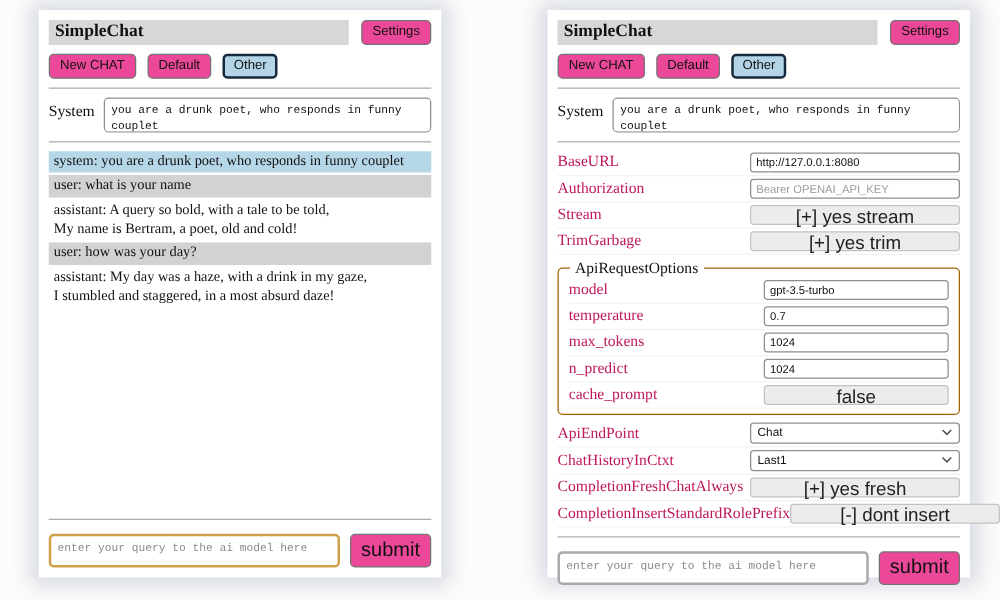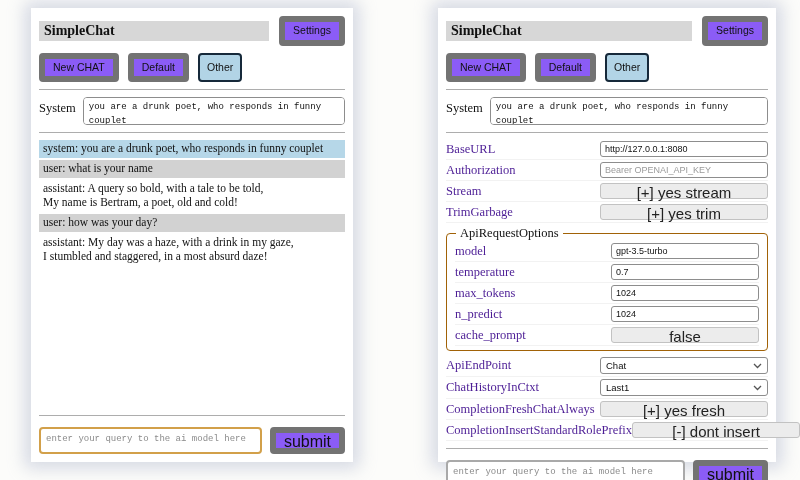--- a/index.html
+++ b/index.html
@@ -26,22 +26,22 @@
   .title-bar {
     flex:1; background:#d7d7d7;
     font-family:"Liberation Serif", serif;
     font-weight:bold; font-size:14px;
     height:20px; line-height:20px; padding-left:5px;
     color:#111;
   }
   .btn {
     font-family:"Liberation Sans", sans-serif;
     font-size:10.5px; color:#111;
-    background:#8b5cf6;
-    border:6px solid #737373; border-radius:4px;
+    background:#ec4899;
+    border:1px solid #737373; border-radius:4px;
     padding:3px 8px; line-height:1.1;
     cursor:pointer; white-space:nowrap;
   }
   .chat-tabs { display:flex; gap:9px; margin-top:7px; }
   .btn.selected {
     background:#b2d4e6;
     border:2px solid #16293a;
     padding:2px 7px;
   }
   hr.divider { border:none; border-top:1px solid #adadad; margin:7px 0 6px; width:100%; }
@@ -81,21 +81,21 @@
   
   .settings-list { display:block; }
   .setting-row {
     display:grid; grid-template-columns:1fr 168px;
     align-items:center; padding:2px 0;
     border-bottom:1px solid rgba(0,0,0,0.05);
     min-height:20px;
   }
   .slabel {
     font-family:"Liberation Serif", serif;
-    font-size:12.5px; color:#4c1d95;
+    font-size:12.5px; color:#be185d;
   }
   .sinput {
     width:100%; height:16px;
     border:1px solid #8d8d8d; border-radius:3px;
     font-family:"Liberation Sans", sans-serif;
     font-size:9px; padding:1px 4px; color:#111; outline:none;
   }
   .sinput::placeholder { color:#9b9b9b; opacity:1; }
   .sbtn {
     width:100%; height:16px;

